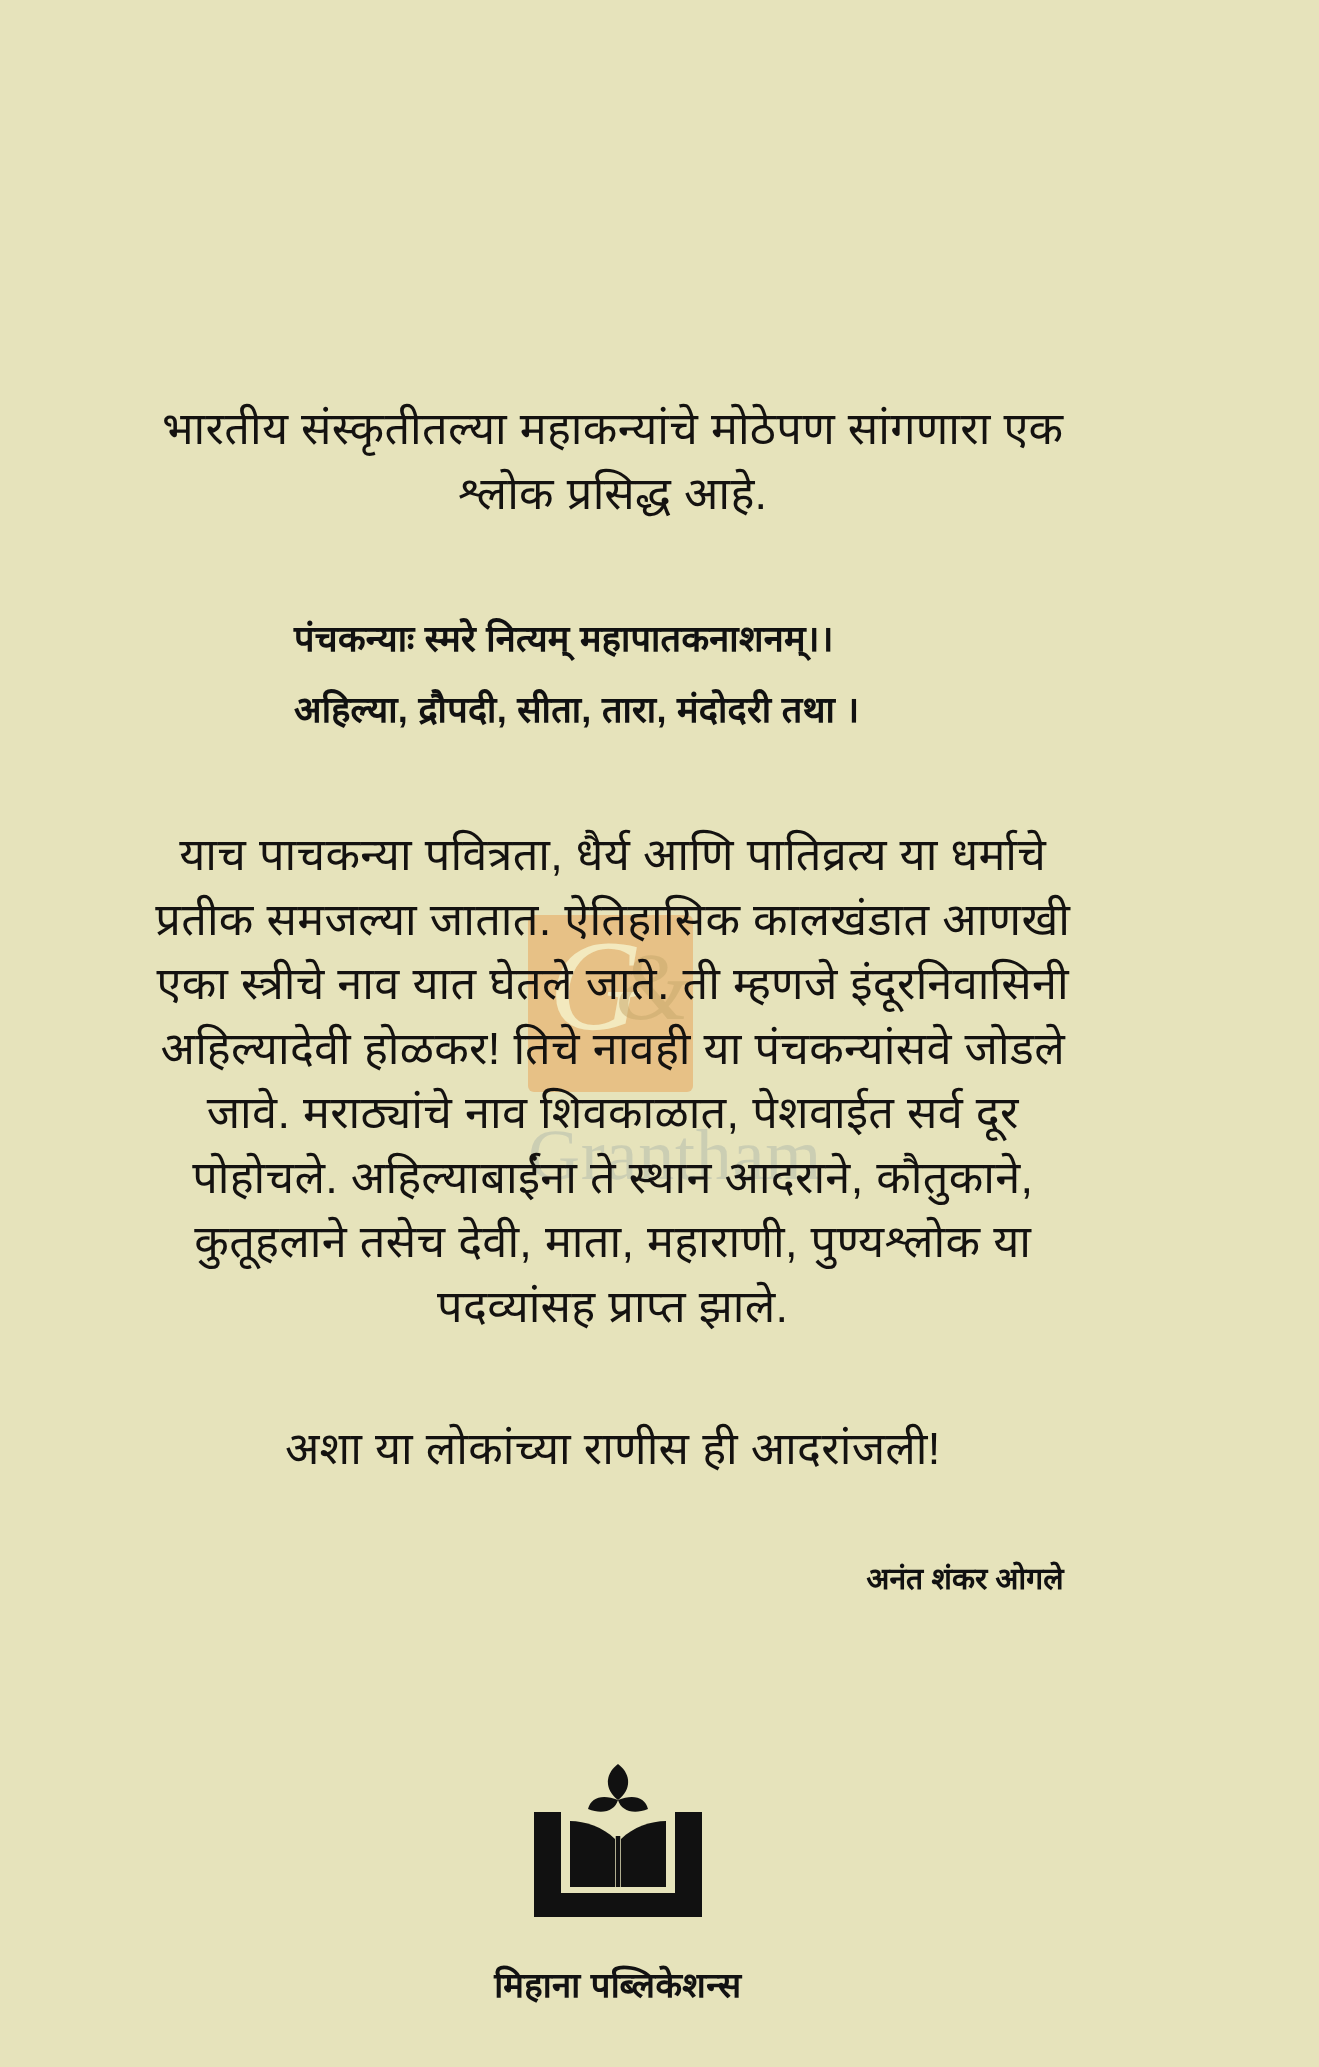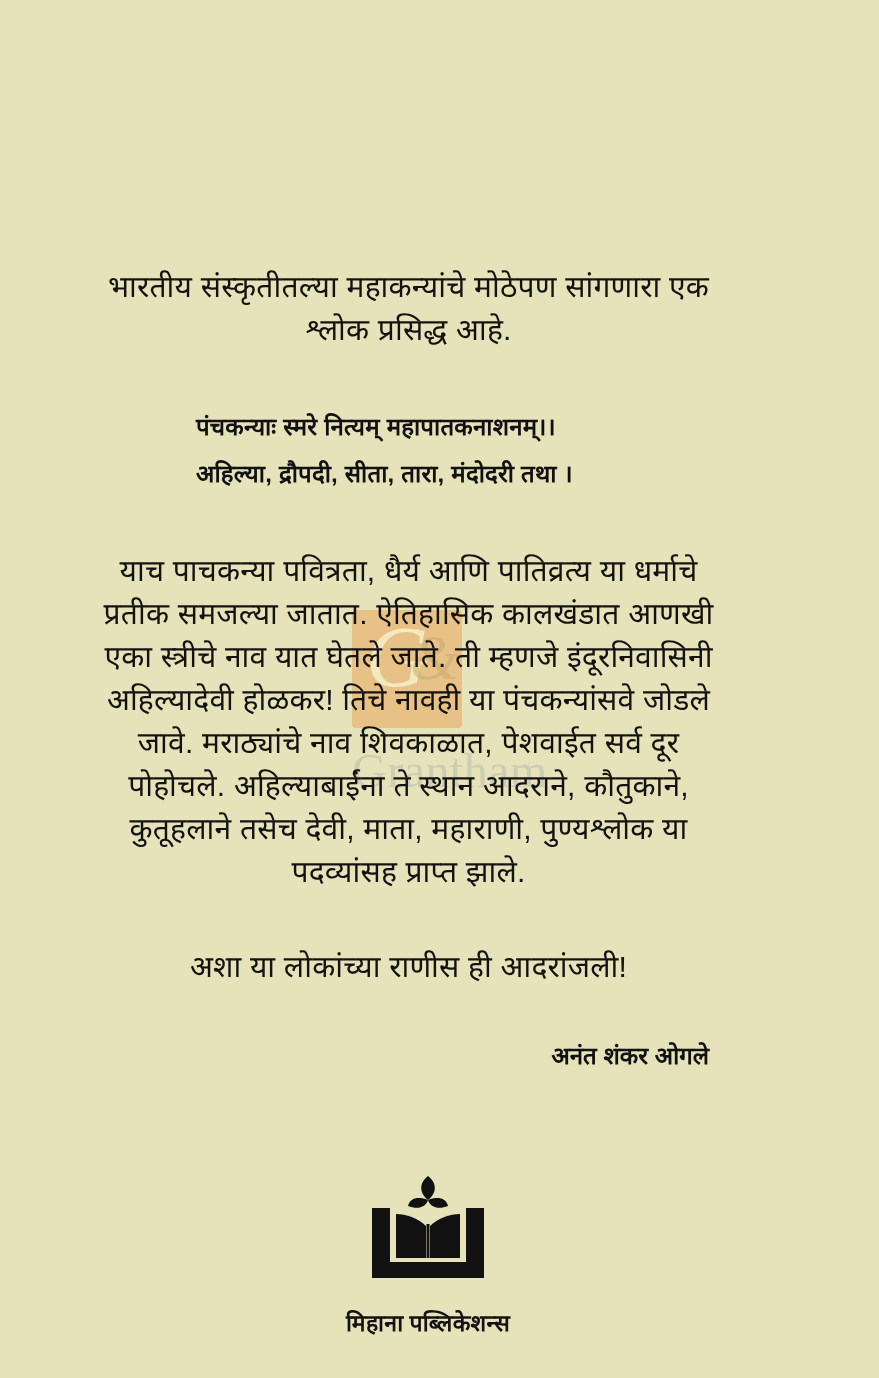--- a/index.html
+++ b/index.html
@@ -104,33 +104,32 @@
 
   .closing-para {
     margin-top: 52px;
   }
 
   .signature {
     margin-top: 50px;
     text-align: right;
     padding-right: 20px;
     font-weight: bold;
-    font-size: 24px;
+    font-size: 20px;
     color: #111;
   }
 
   
   .logo-wrap {
     position: absolute;
-    left: 16px;
+    left: 0;
     bottom: 40px;
     width: 824px;
     text-align: center;
     z-index: 2;
-    font-family: Liberation Serif, serif;
   }
   .logo-svg {
     display: block;
     margin: 0 auto;
   }
   .publisher-name {
     margin-top: 16px;
     font-size: 23px;
     font-weight: bold;
     color: #121212;

